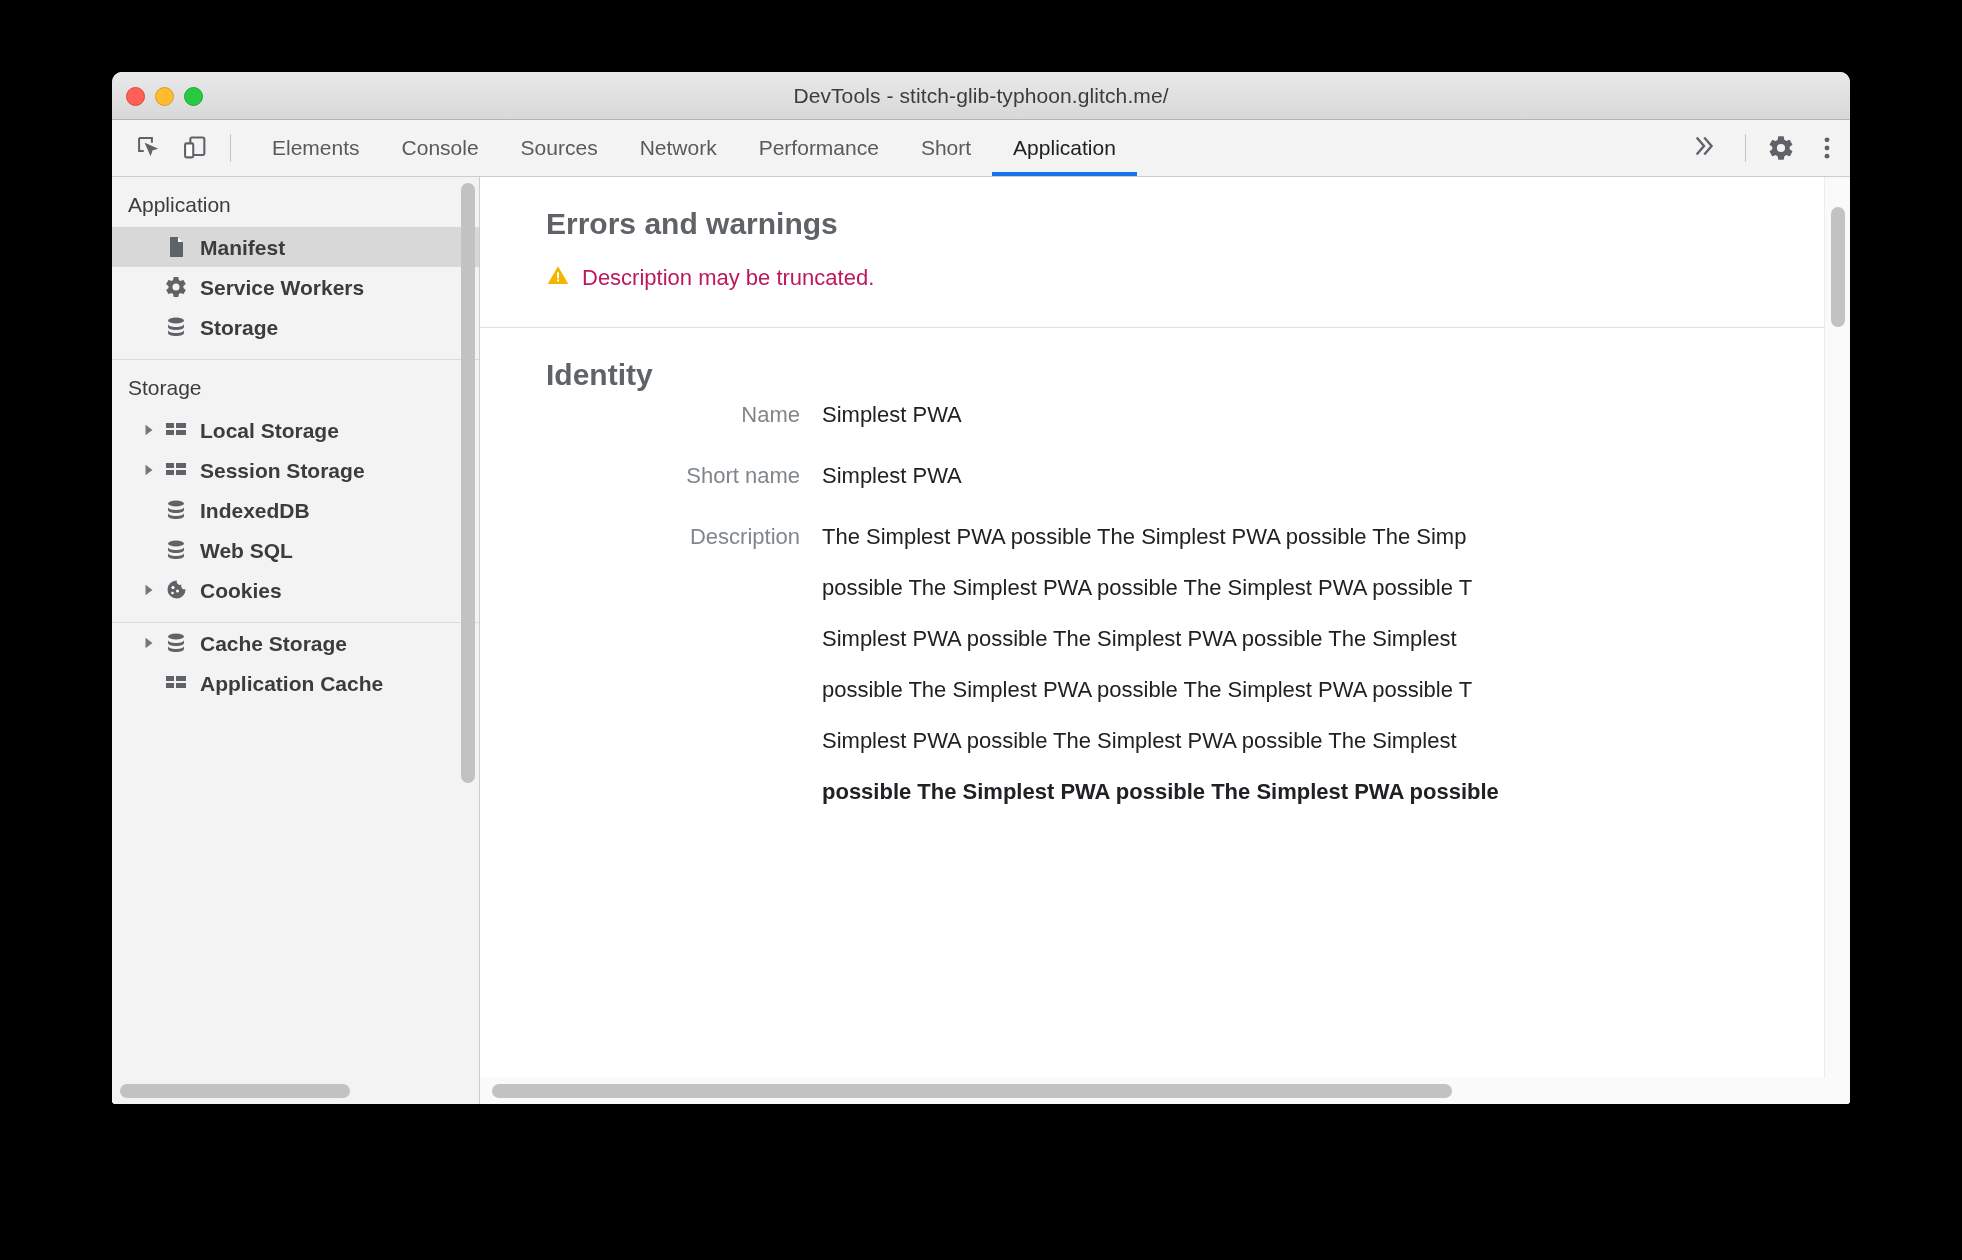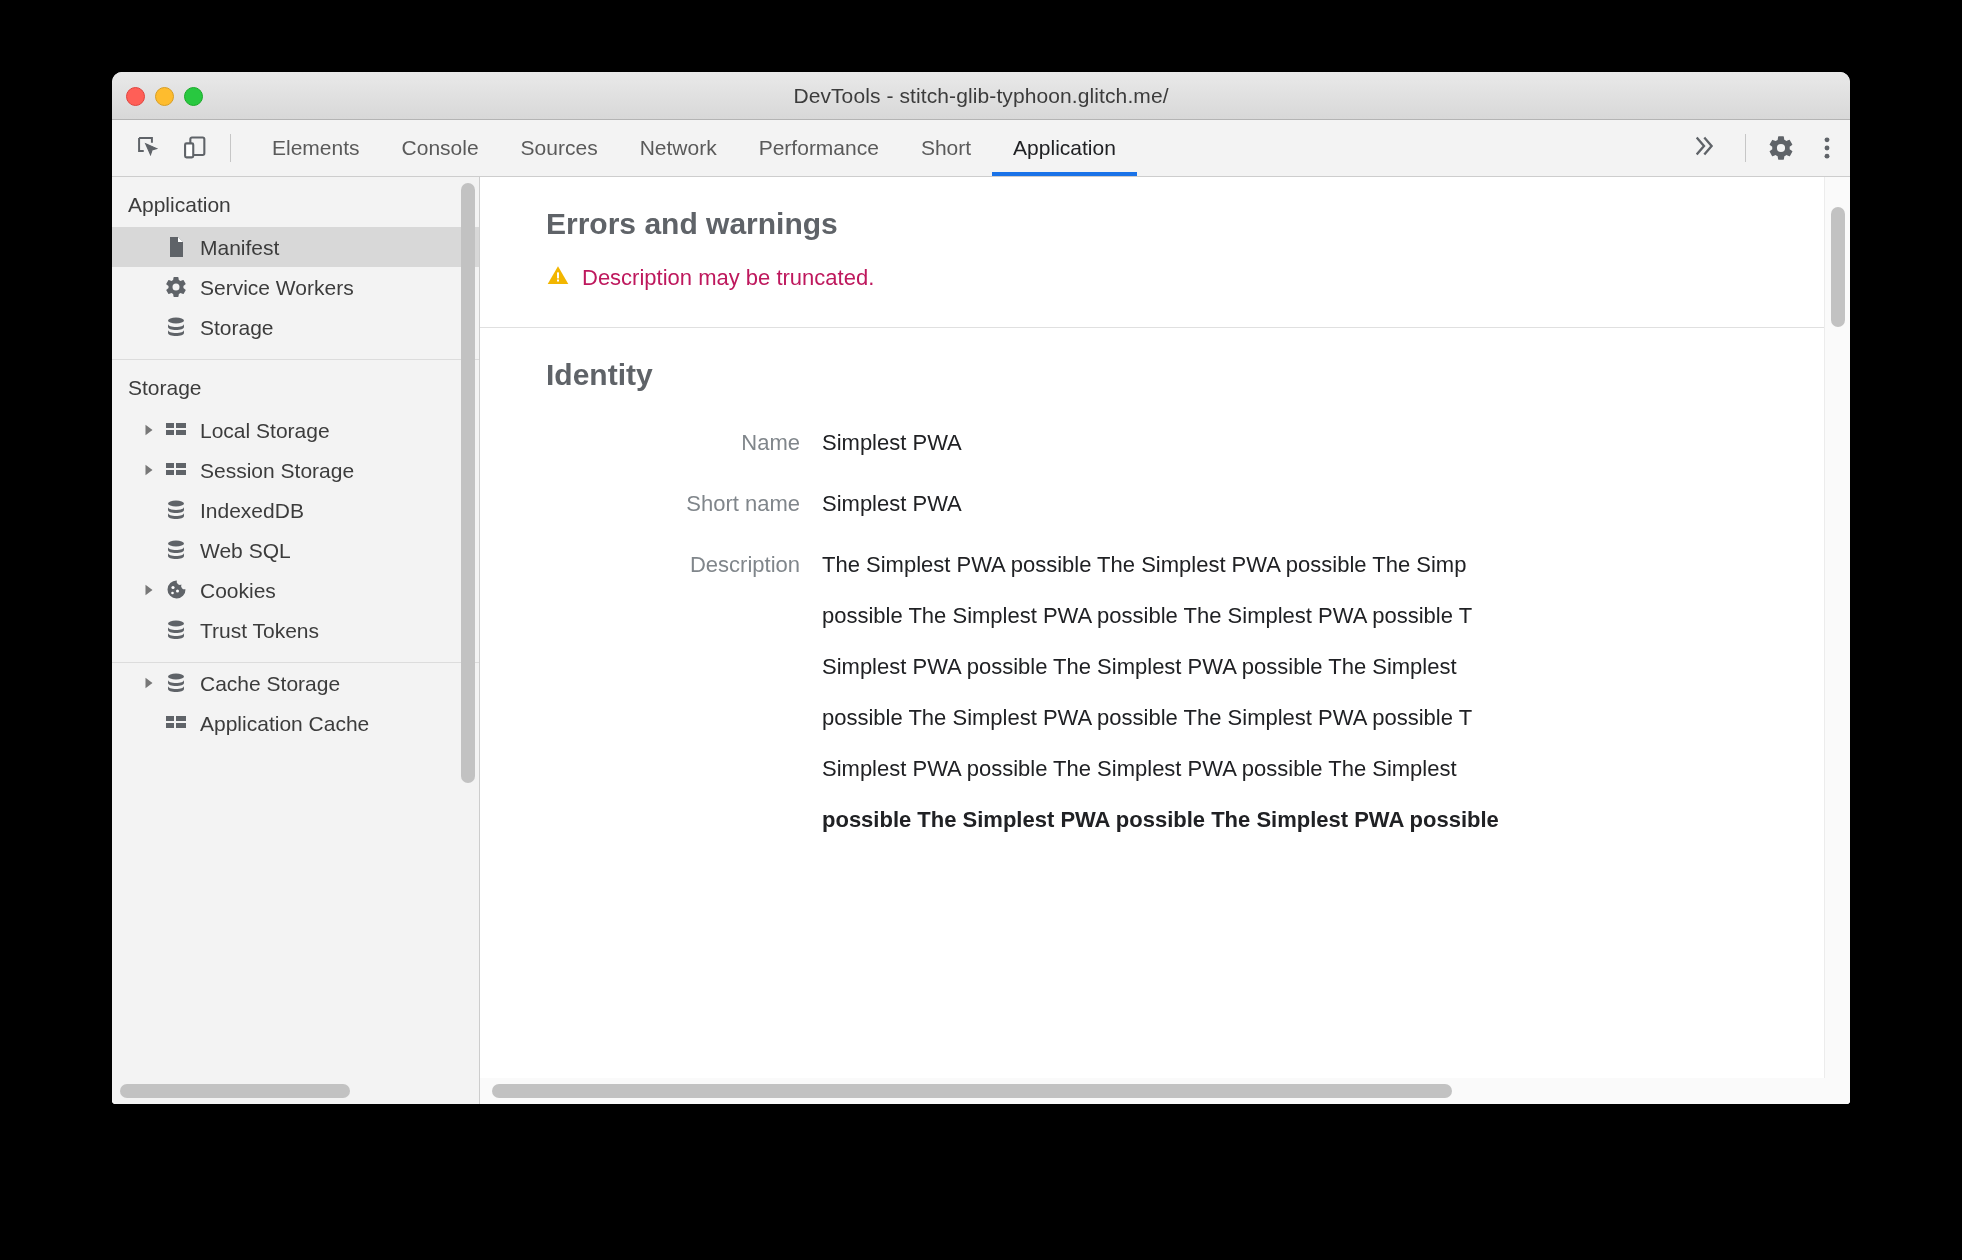--- a/index.html
+++ b/index.html
@@ -176,21 +176,21 @@
   .sb-twisty.empty { visibility: hidden; }
 
   .sb-icon {
     width: 32px;
     flex: 0 0 32px;
     display: flex;
     align-items: center;
     justify-content: center;
     margin-right: 8px;
   }
-  .sb-label { line-height: 1; }
+  .sb-label { line-height: 1; font-weight: bold; }
 
   
   #sidebar-vscroll {
     position: absolute;
     right: 4px;
     top: 6px;
     width: 14px;
     height: 600px;
     background: #c2c2c2;
     border-radius: 7px;
@@ -498,31 +498,20 @@
               <svg width="24" height="24" viewBox="0 0 24 24">
                 <path fill="#5f6368" d="M21.5 11.2a9 9 0 11-8.7-8.7 3.4 3.4 0 004.6 4.1 3.4 3.4 0 004.1 4.6z"></path>
                 <circle cx="9" cy="9.5" r="1.6" fill="#ffffff"></circle>
                 <circle cx="13.5" cy="13" r="1.5" fill="#ffffff"></circle>
                 <circle cx="8.5" cy="15" r="1.3" fill="#ffffff"></circle>
               </svg>
             </span>
             <span class="sb-label">Cookies</span>
           </div>
 
-          <div class="sb-item">
-            <span class="sb-twisty empty"></span>
-            <span class="sb-icon">
-              <svg width="24" height="24" viewBox="0 0 24 24">
-                <ellipse cx="12" cy="5.5" rx="8" ry="3" fill="#5f6368"></ellipse>
-                <path fill="#5f6368" d="M4 9c0 1.7 3.6 3 8 3s8-1.3 8-3v3c0 1.7-3.6 3-8 3s-8-1.3-8-3z"></path>
-                <path fill="#5f6368" d="M4 15c0 1.7 3.6 3 8 3s8-1.3 8-3v3c0 1.7-3.6 3-8 3s-8-1.3-8-3z"></path>
-              </svg>
-            </span>
-            <span class="sb-label">Trust Tokens</span>
-          </div>
         </div>
 
         <div class="sb-group">
 
           <div class="sb-item">
             <span class="sb-twisty">
               <svg width="14" height="14" viewBox="0 0 12 12">
                   <path fill="#777" d="M3 1.5l6 4.5-6 4.5z"></path>
                 </svg>
             </span>
@@ -570,21 +559,21 @@
                 <rect x="11" y="16.5" width="2" height="2" fill="#ffffff"></rect>
               </svg>
             </span>
             <span>Description may be truncated.</span>
           </div>
         </div>
 
         <div class="section no-border" id="identity-section">
           <div class="section-title">Identity</div>
 
-          <div class="field-row" style="margin-top:28px;">
+          <div class="field-row" style="">
             <div class="field-label">Name</div>
             <div class="field-value">Simplest PWA</div>
           </div>
 
           <div class="field-row" style="margin-top:32px;">
             <div class="field-label">Short name</div>
             <div class="field-value">Simplest PWA</div>
           </div>
 
           <div class="field-row" style="margin-top:32px;">

